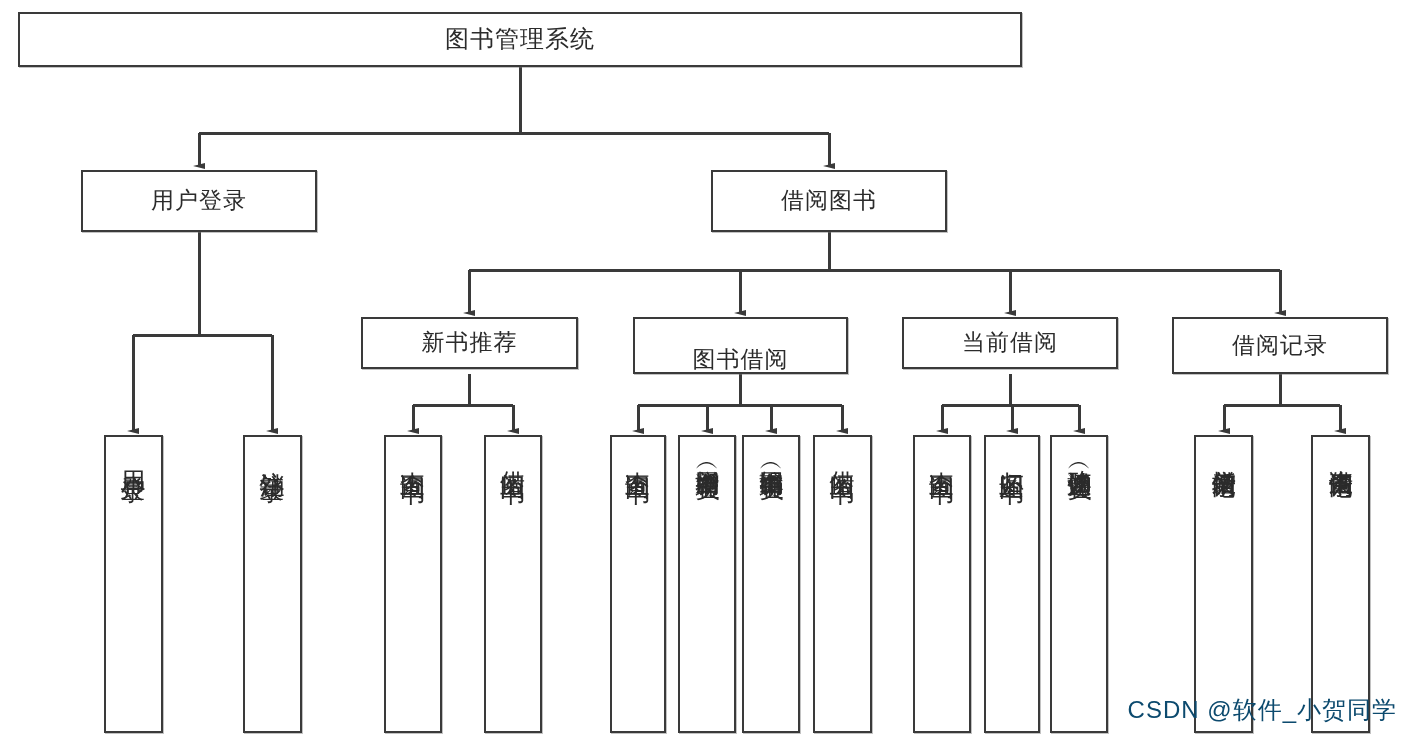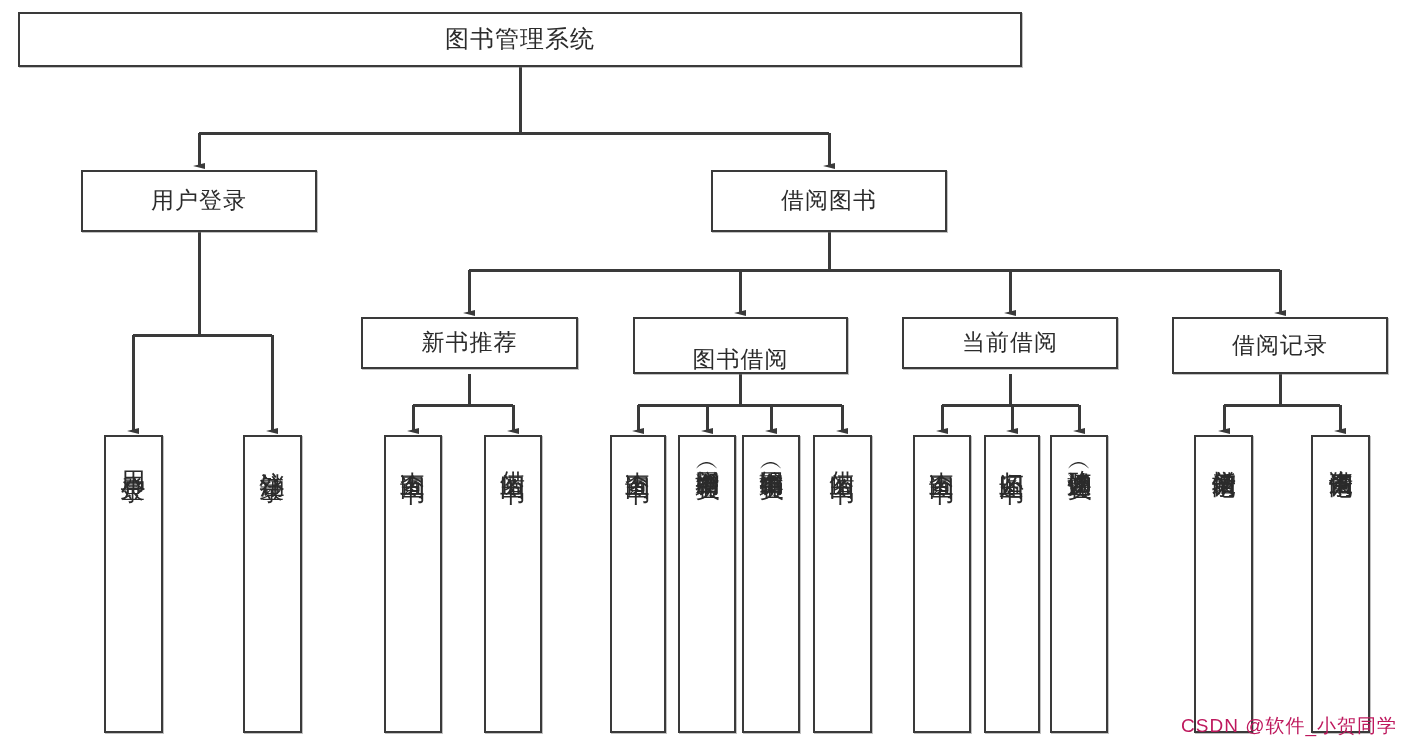--- a/index.html
+++ b/index.html
@@ -64,23 +64,23 @@
     white-space: nowrap;
     max-height: 100%;
   }
   .node.vertical.tall-text .node-label {
     font-size: 24px;
     letter-spacing: 1px;
   }
   #watermark {
     position: absolute;
     right: 8px;
-    bottom: 8px;
-    font-size: 19px;
-    color: #be185d;
+    bottom: 21px;
+    font-size: 24px;
+    color: #0c4a6e;
     letter-spacing: 1px;
     white-space: nowrap;
     font-family: "Liberation Sans", "DejaVu Sans", sans-serif;
   }
 </style>
 </head>
 <body>
 
 <div id="diagram-root">
 

